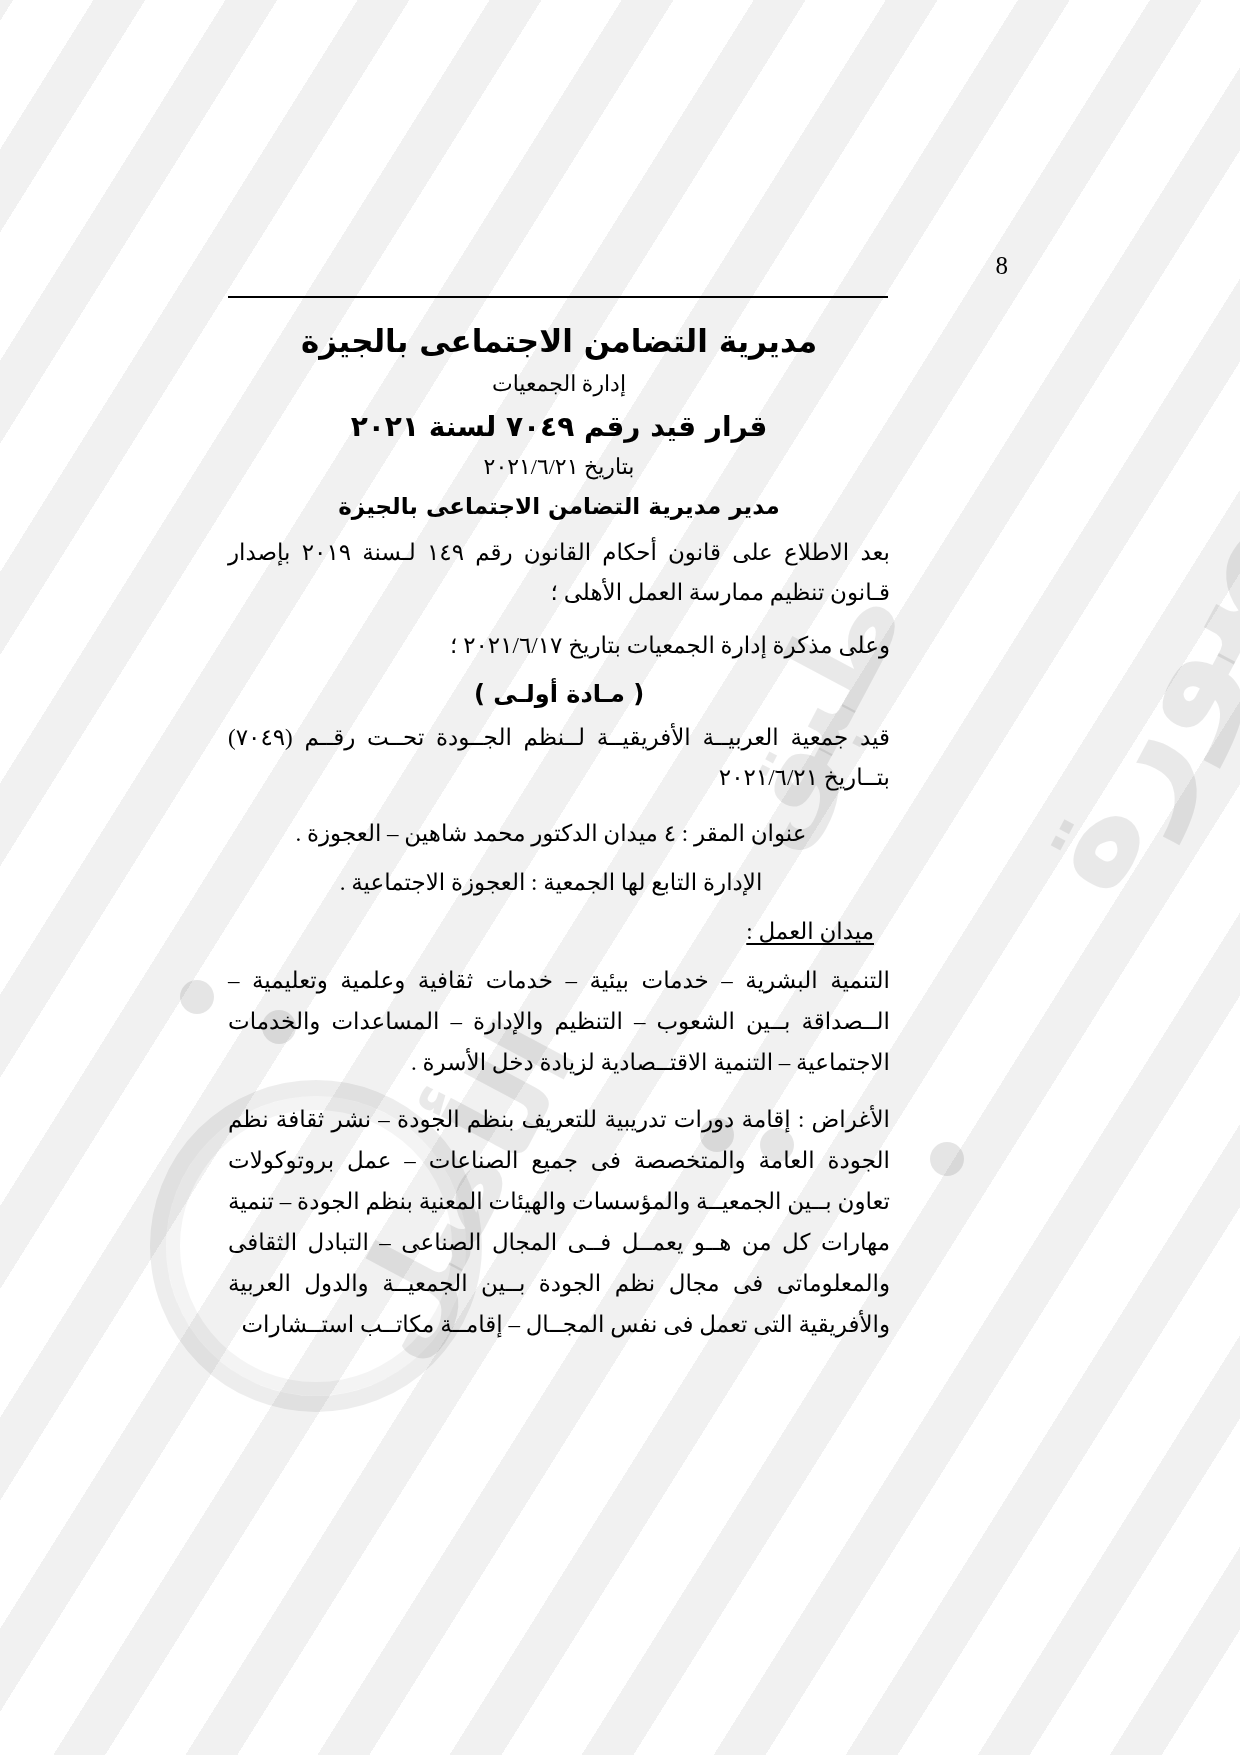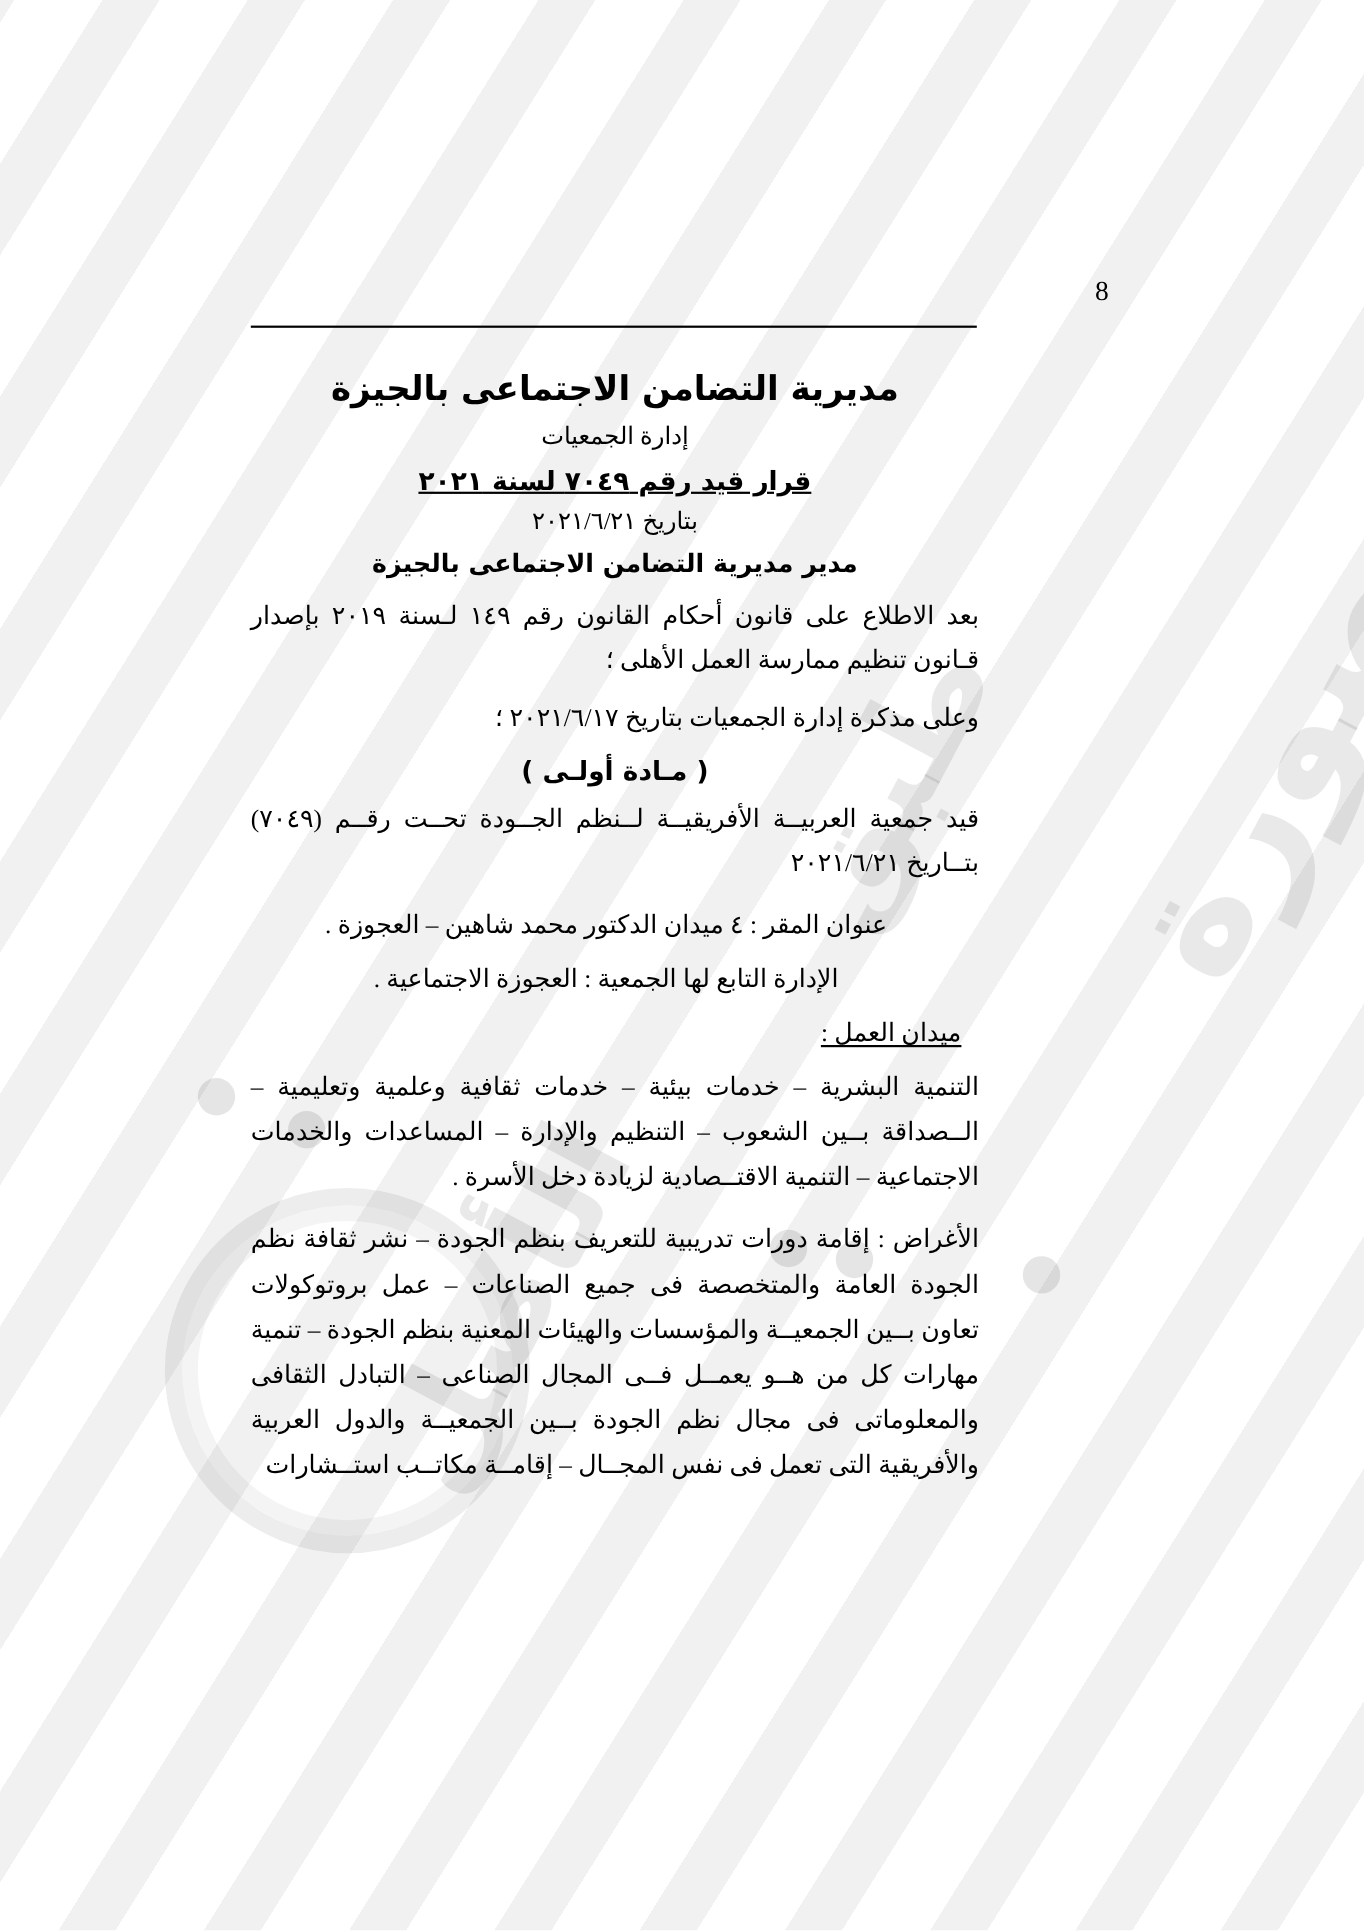--- a/index.html
+++ b/index.html
@@ -126,21 +126,21 @@
   .head-rule {
     position: absolute;
     top: 296px;
     left: 228px;
     width: 660px;
     border-top: 2px solid #000;
   }
 
   .body-block {
     position: absolute;
-    top: 325px;
+    top: 312px;
     left: 228px;
     width: 662px;
   }
 
   .t-center { text-align: center; }
 
   .org-title {
     font-family: "DejaVu Sans", "Liberation Sans", sans-serif;
     font-weight: bold;
     font-size: 31px;
@@ -154,24 +154,23 @@
     margin: 4px 0 2px;
   }
   .org-dept {
     font-size: 22px;
     line-height: 1.5;
     margin: 2px 0 2px;
   }
   .decree-no {
     font-family: "DejaVu Sans", "Liberation Sans", sans-serif;
     font-weight: bold;
-    font-size: 24px;
+    font-size: 28px;
     line-height: 1.5;
     margin: 6px 0 2px;
-    text-decoration: underline;
   }
   .decree-date {
     font-size: 22px;
     line-height: 1.5;
     margin: 2px 0 4px;
   }
   .issuer {
     font-family: "DejaVu Sans", "Liberation Sans", sans-serif;
     font-weight: bold;
     font-size: 23px;

